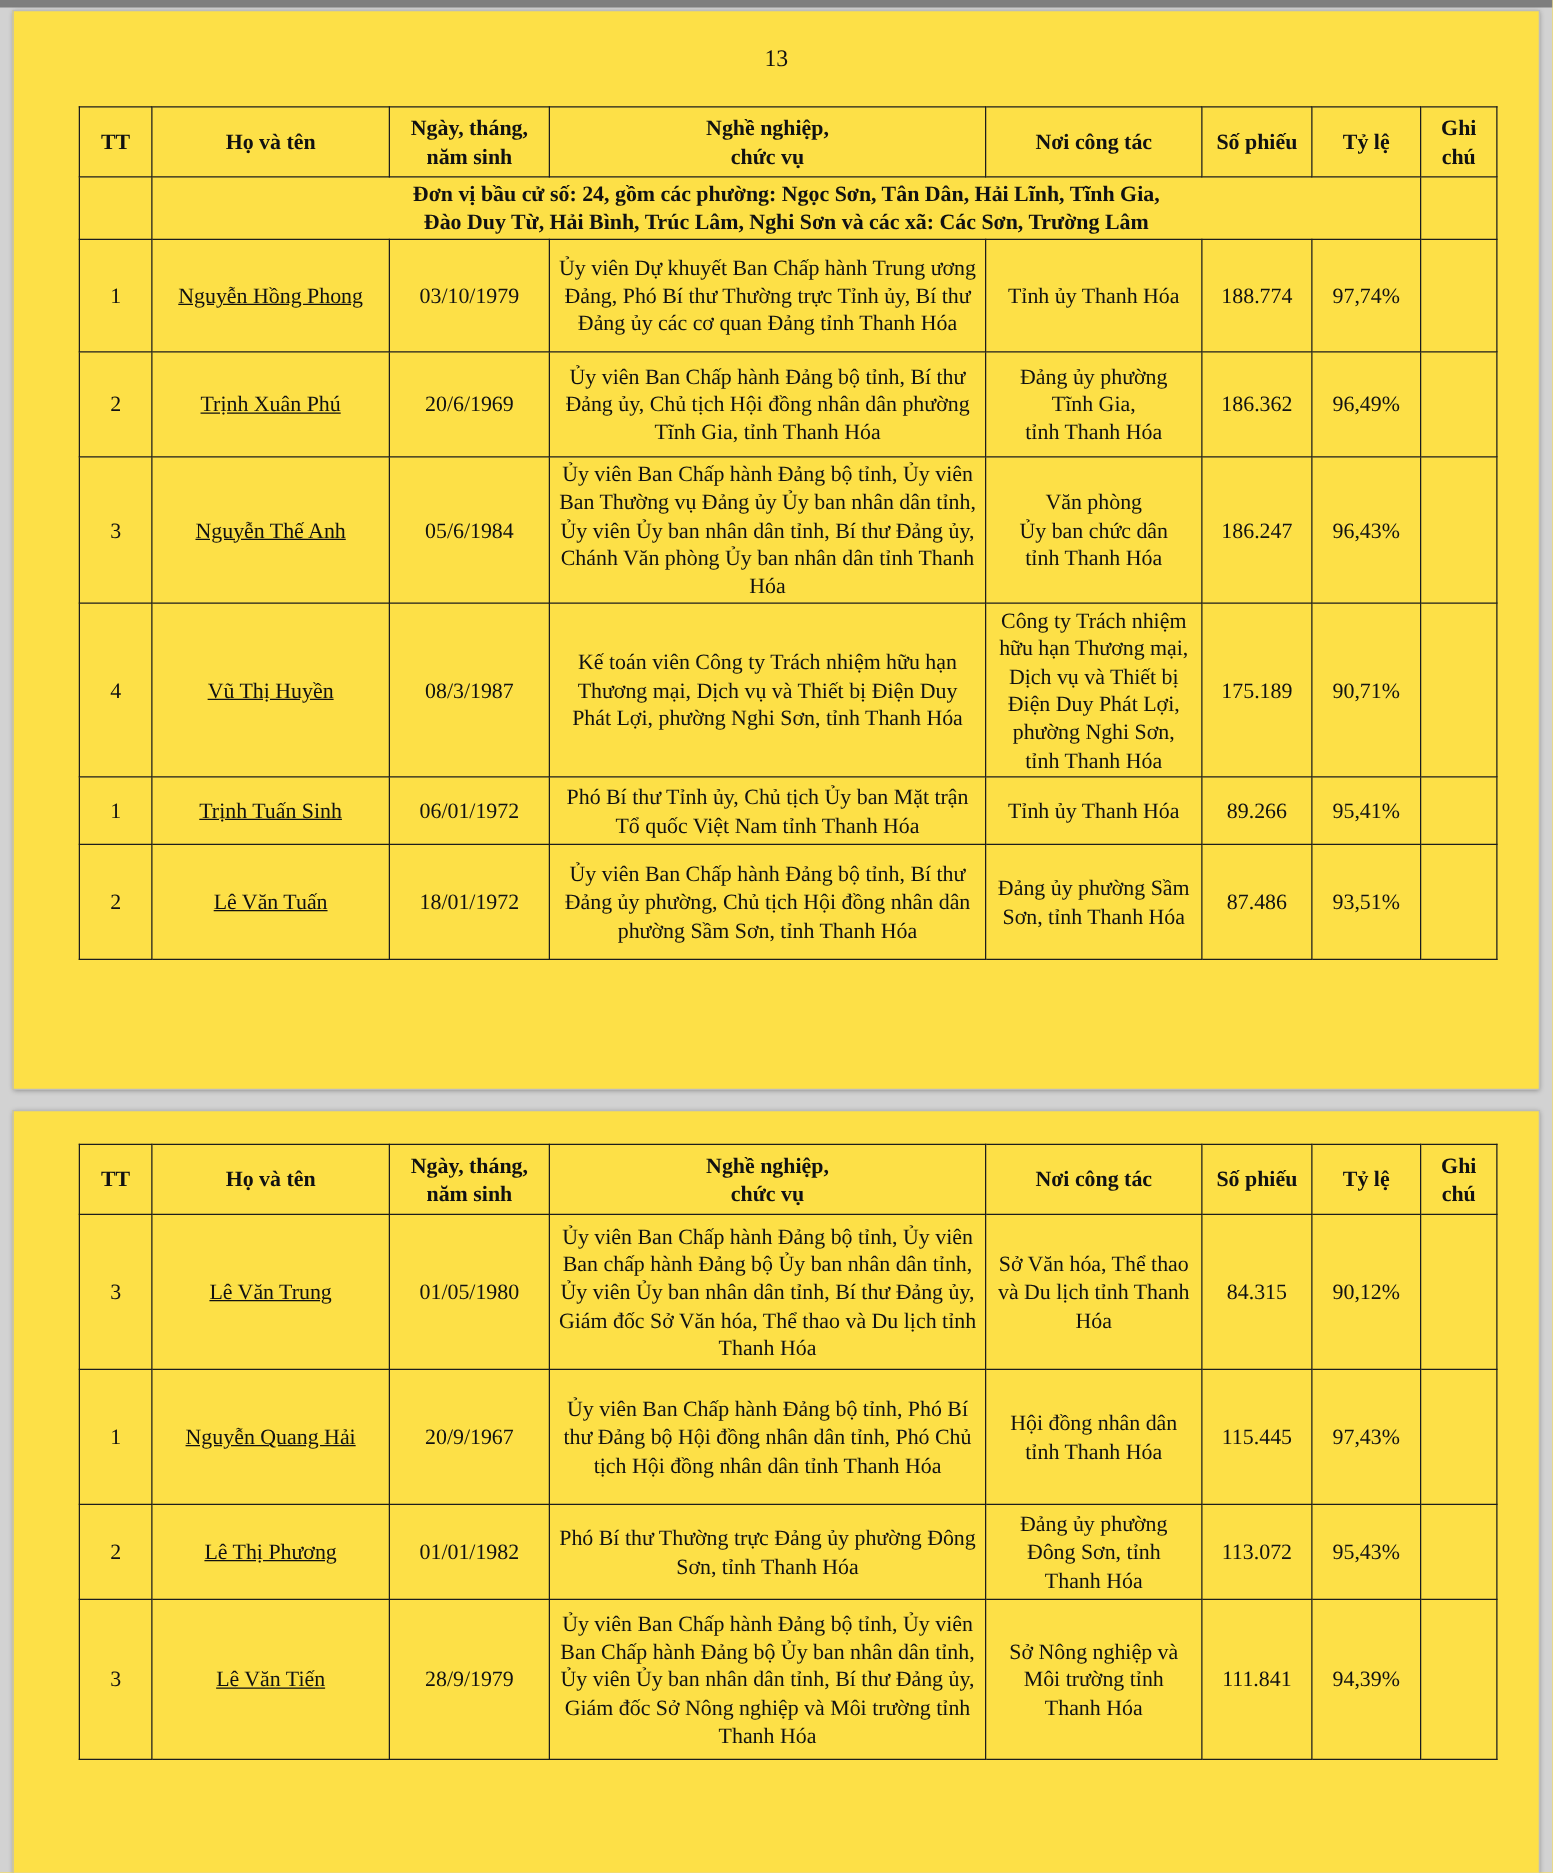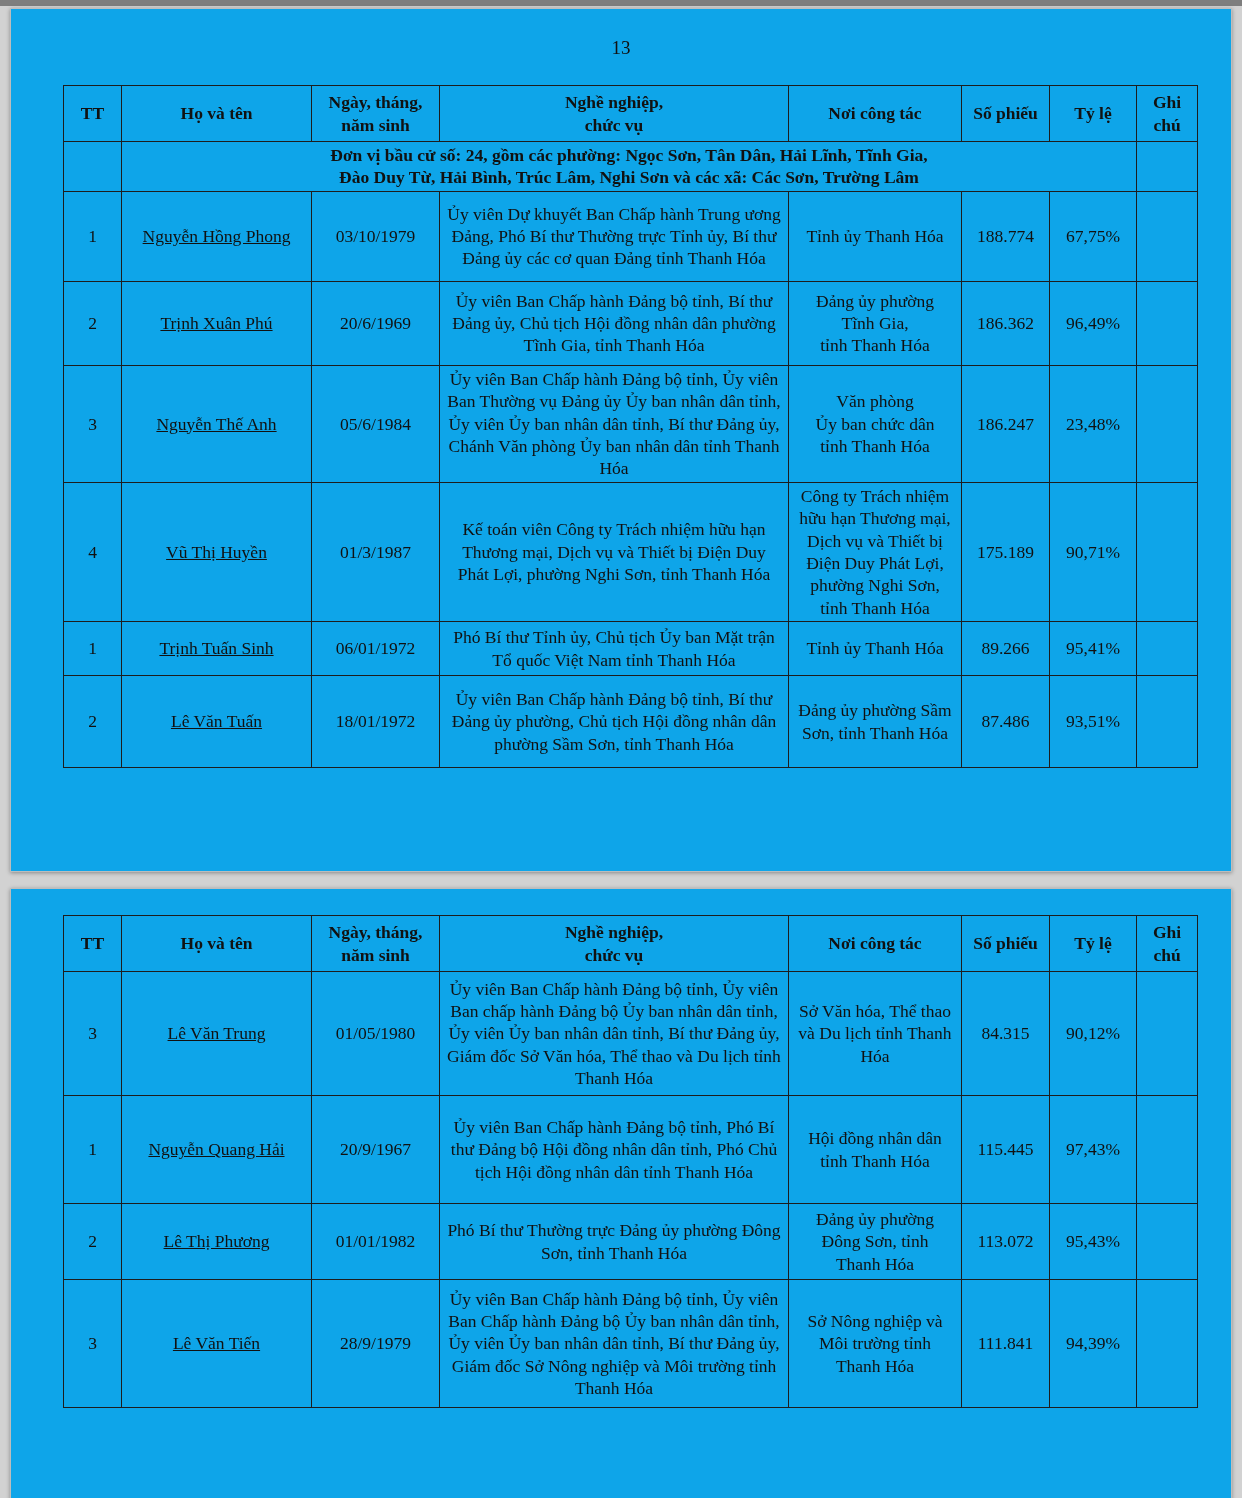--- a/index.html
+++ b/index.html
@@ -4,21 +4,21 @@
 <style>
   html,body{margin:0;padding:0;}
   body{
     width:1242px;height:1498px;overflow:hidden;
     background:#d2d2d2;
     font-family:"Liberation Serif","DejaVu Serif",serif;
     color:#111;
   }
   .top-strip{height:6px;background:#7e7e7e;}
   .page{
-    background:#0ea5e9;
+    background:#fde047;
     width:1222px;
     margin-left:10px;
     box-shadow:0 1px 4px rgba(0,0,0,0.35);
     border:1px solid #bdbdbd;
     box-sizing:border-box;
     overflow:hidden;
   }
   .page-13{height:864px;margin-top:2px;}
   .page-14{height:640px;margin-top:16px;}
   .pagenum{
@@ -101,21 +101,21 @@
 Đào Duy Từ, Hải Bình, Trúc Lâm, Nghi Sơn và các xã: Các Sơn, Trường Lâm</td>
       <td></td>
     </tr>
     <tr style="height:90px">
       <td>1</td>
       <td class="name">Nguyễn Hồng Phong</td>
       <td>03/10/1979</td>
       <td>Ủy viên Dự khuyết Ban Chấp hành Trung ương Đảng, Phó Bí thư Thường trực Tỉnh ủy, Bí thư Đảng ủy các cơ quan Đảng tỉnh Thanh Hóa</td>
       <td class="pre">Tỉnh ủy Thanh Hóa</td>
       <td>188.774</td>
-      <td>67,75%</td>
+      <td>97,74%</td>
       <td></td>
     </tr>
     <tr style="height:84px">
       <td>2</td>
       <td class="name">Trịnh Xuân Phú</td>
       <td>20/6/1969</td>
       <td>Ủy viên Ban Chấp hành Đảng bộ tỉnh, Bí thư Đảng ủy, Chủ tịch Hội đồng nhân dân phường Tĩnh Gia, tỉnh Thanh Hóa</td>
       <td class="pre">Đảng ủy phường
 Tĩnh Gia,
 tỉnh Thanh Hóa</td>
@@ -125,27 +125,27 @@
     </tr>
     <tr style="height:112px">
       <td>3</td>
       <td class="name">Nguyễn Thế Anh</td>
       <td>05/6/1984</td>
       <td>Ủy viên Ban Chấp hành Đảng bộ tỉnh, Ủy viên Ban Thường vụ Đảng ủy Ủy ban nhân dân tỉnh, Ủy viên Ủy ban nhân dân tỉnh, Bí thư Đảng ủy, Chánh Văn phòng Ủy ban nhân dân tỉnh Thanh Hóa</td>
       <td class="pre">Văn phòng
 Ủy ban chức dân
 tỉnh Thanh Hóa</td>
       <td>186.247</td>
-      <td>23,48%</td>
+      <td>96,43%</td>
       <td></td>
     </tr>
     <tr style="height:130px">
       <td>4</td>
       <td class="name">Vũ Thị Huyền</td>
-      <td>01/3/1987</td>
+      <td>08/3/1987</td>
       <td>Kế toán viên Công ty Trách nhiệm hữu hạn Thương mại, Dịch vụ và Thiết bị Điện Duy Phát Lợi, phường Nghi Sơn, tỉnh Thanh Hóa</td>
       <td class="pre">Công ty Trách nhiệm
 hữu hạn Thương mại,
 Dịch vụ và Thiết bị
 Điện Duy Phát Lợi,
 phường Nghi Sơn,
 tỉnh Thanh Hóa</td>
       <td>175.189</td>
       <td>90,71%</td>
       <td></td>

